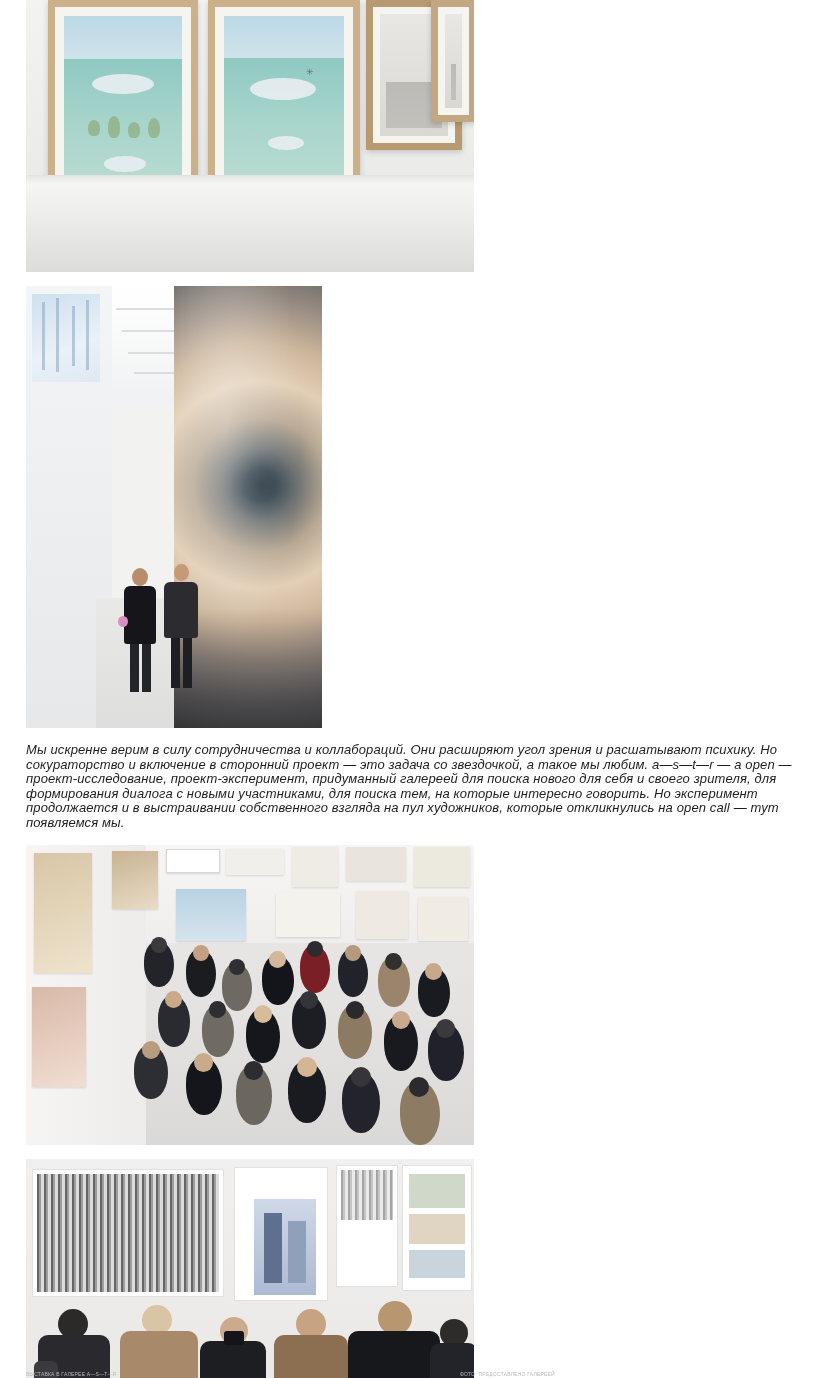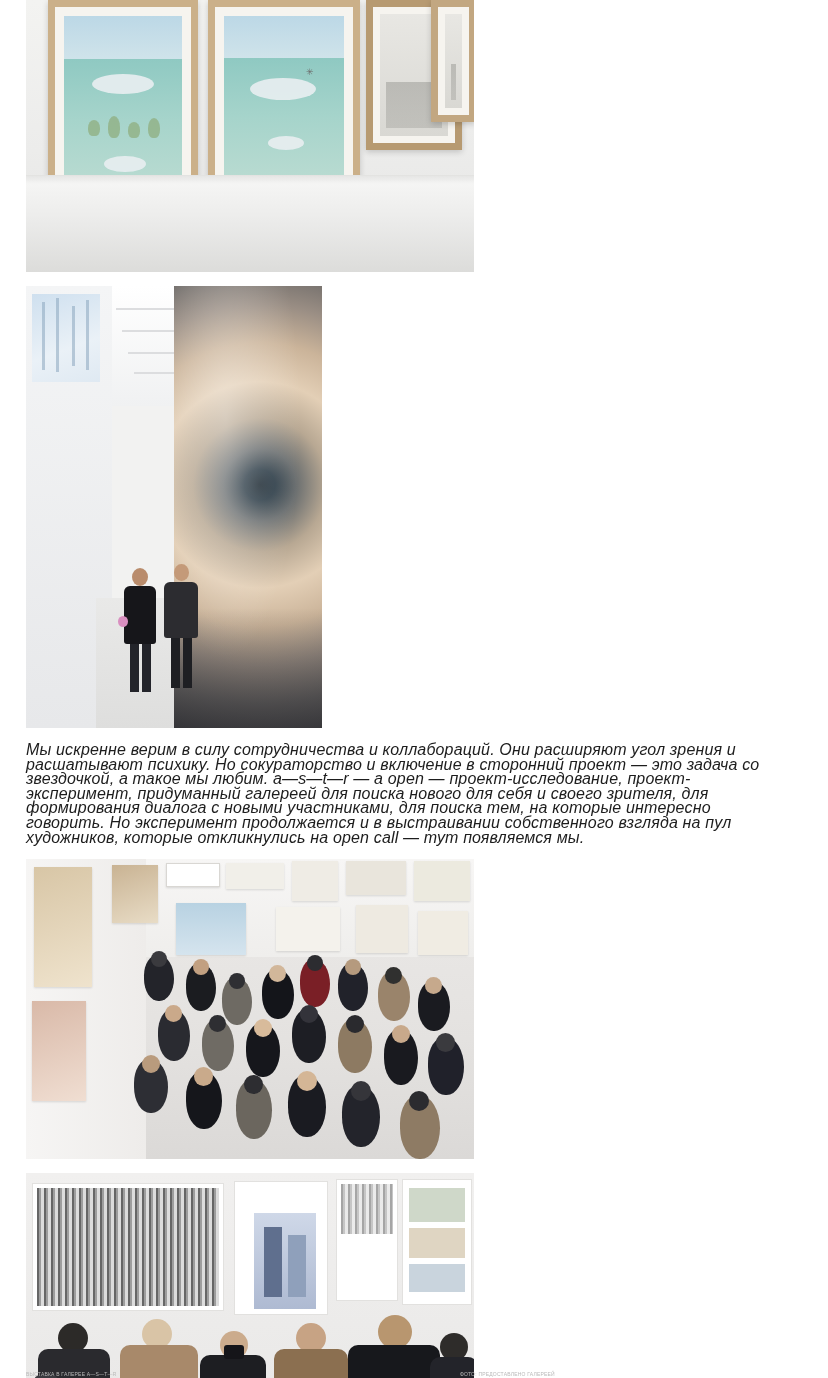--- a/index.html
+++ b/index.html
@@ -36,21 +36,21 @@
   }
   .figure + .figure { margin-top: 14px; }
 
   .fig-gallery-prints { width: 448px; height: 272px; margin-top: 0px; }
   .fig-corridor-painting { width: 296px; height: 442px; }
   .fig-crowd-top { width: 448px; height: 300px; }
   .fig-visitors { width: 448px; height: 272px; }
 
   
   .body-text {
-    font-size: 16px;
+    font-size: 13px;
     line-height: 14.6px;
     color: #1d1d1d;
     width: 768px;
     margin: 15px 13px 14px 0;
     font-style: italic;
     letter-spacing: 0.01em;
   }
 
   
   .footer {

